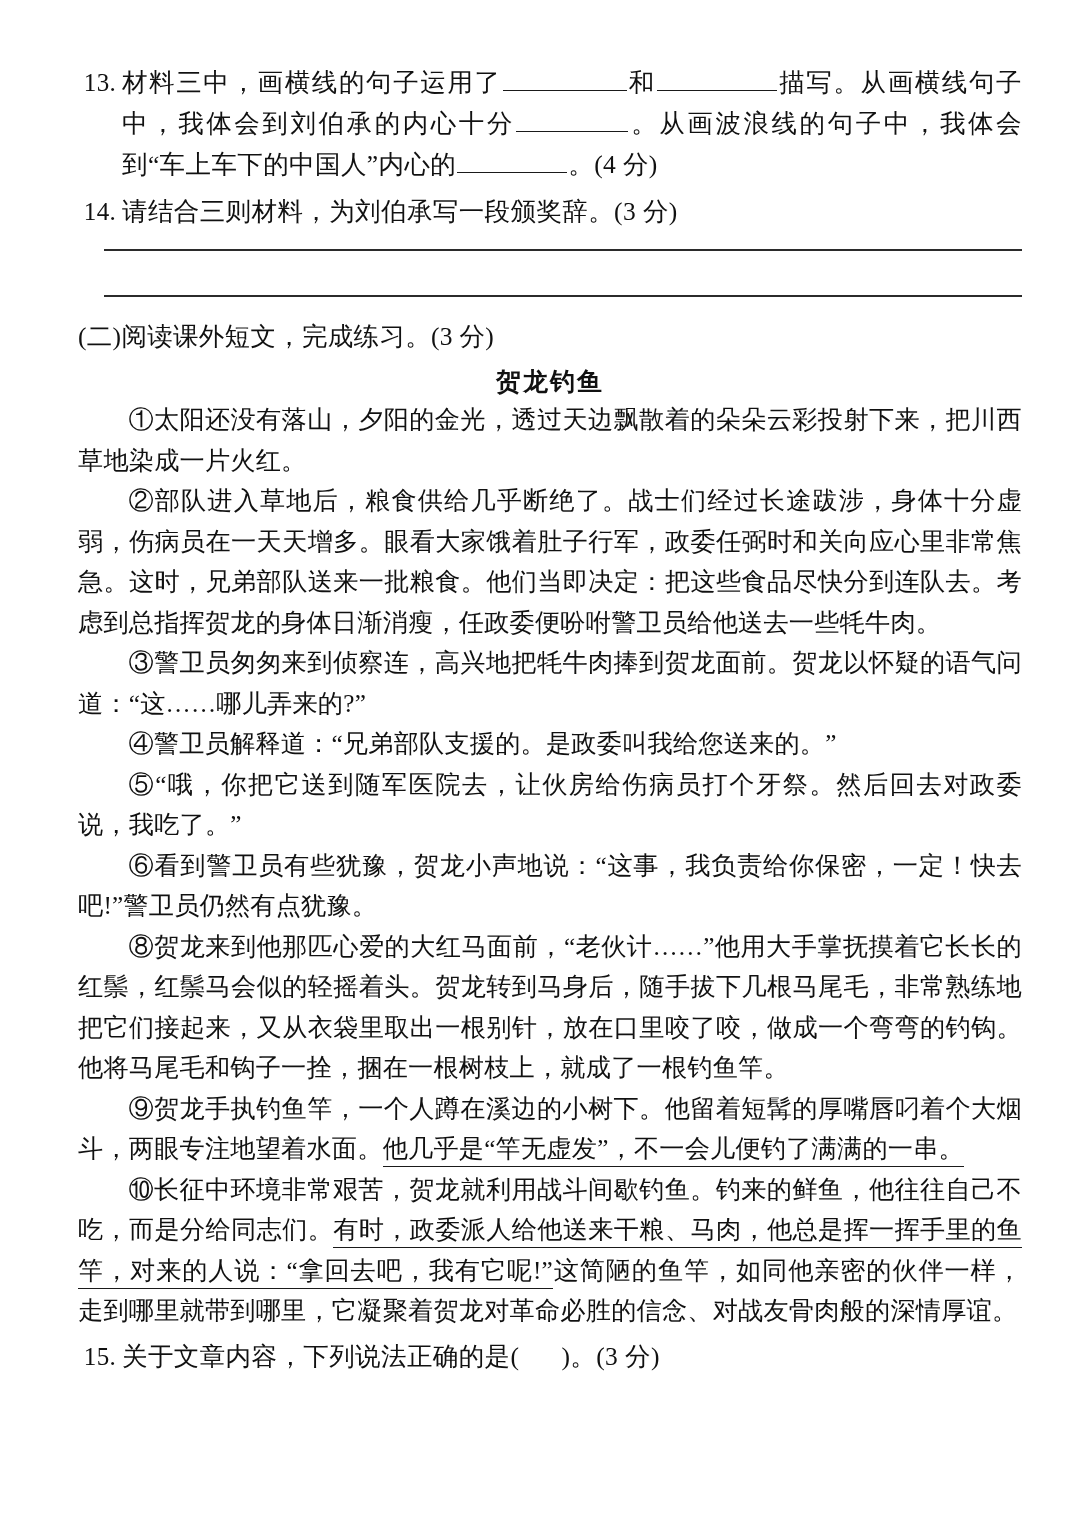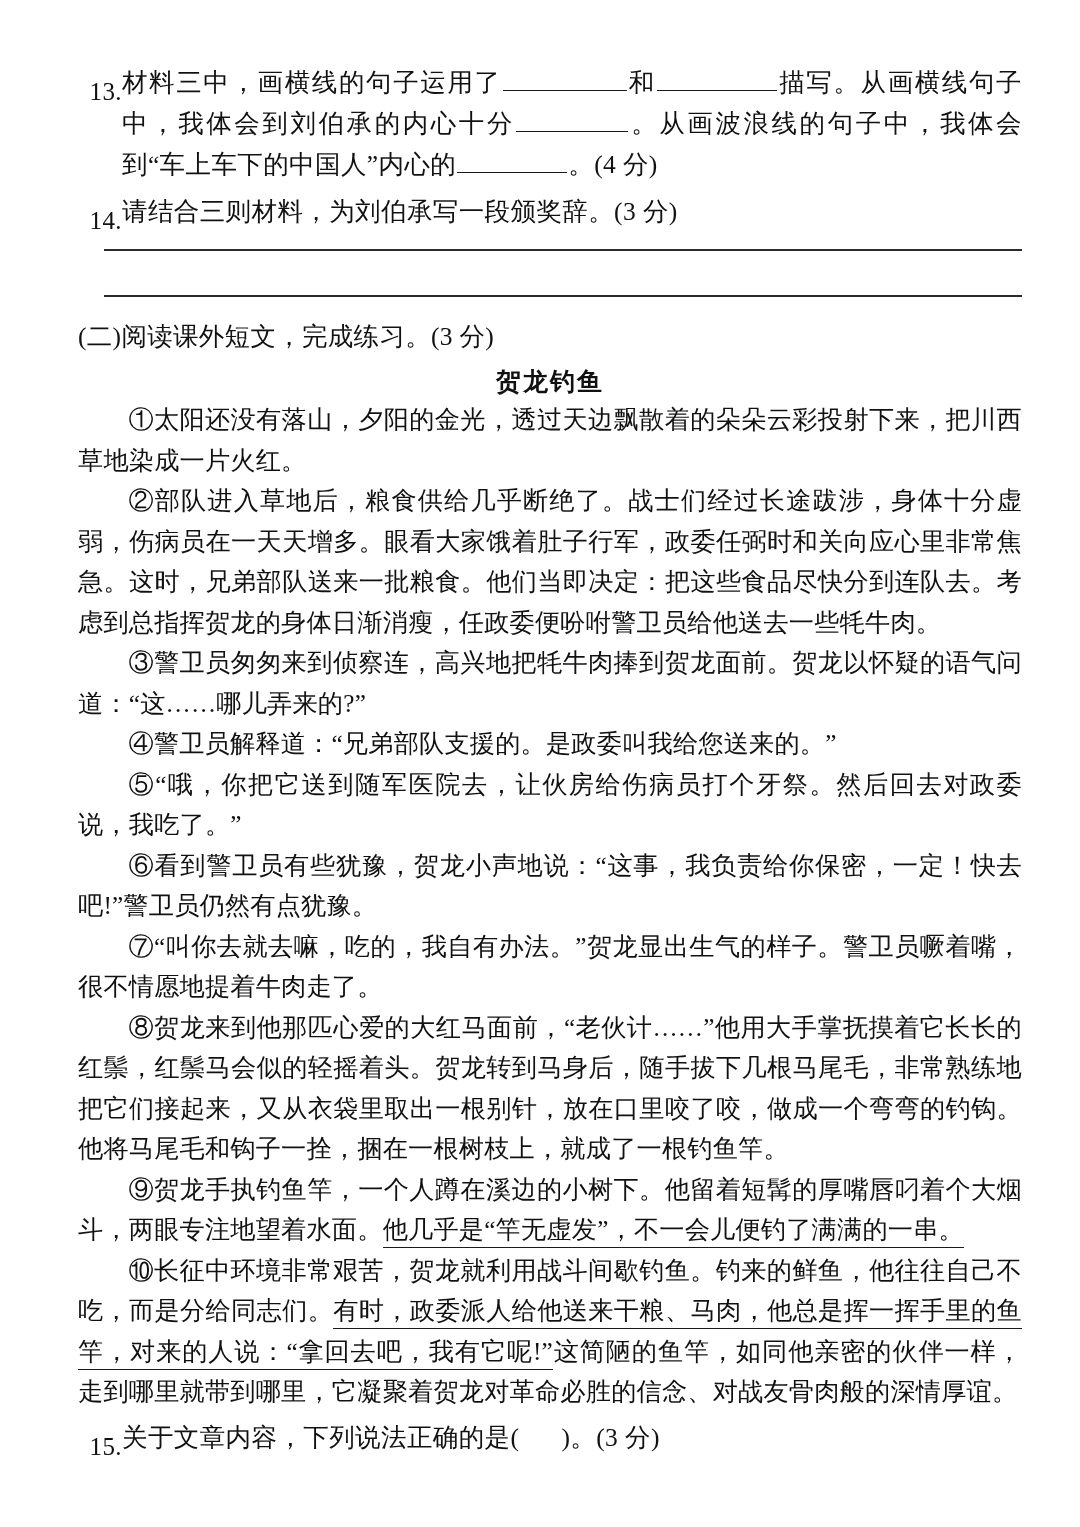--- a/index.html
+++ b/index.html
@@ -35,23 +35,23 @@
     position: relative;
     font-size: 25.5px;
     line-height: 41px;
     letter-spacing: 0.4px;
     text-align: justify;
     text-justify: inter-character;
   }
   .q .qnum {
     position: absolute;
     left: 0;
-    top: 9px;
+    top: 0;
     width: 44px;
-    text-align: right;
+    text-align: center;
     font-size: 25px;
   }
   .q .qbody {
     margin-left: 44px;
     display: block;
   }
   .q13 { margin-bottom: 6px; }
   .q14 { margin-bottom: 17px; }
 
   .blank {
@@ -147,21 +147,20 @@
 
     <div class="passage-title">贺龙钓鱼</div>
 
     <div class="passage">
       <p><span>①</span><span>太阳还没有落山，夕阳的金光，透过天边飘散着的朵朵云彩投射下来，把川西草地染成一片火红。</span></p>
       <p><span>②</span><span>部队进入草地后，粮食供给几乎断绝了。战士们经过长途跋涉，身体十分虚弱，伤病员在一天天增多。眼看大家饿着肚子行军，政委任弼时和关向应心里非常焦急。这时，兄弟部队送来一批粮食。他们当即决定：把这些食品尽快分到连队去。考虑到总指挥贺龙的身体日渐消瘦，任政委便吩咐警卫员给他送去一些牦牛肉。</span></p>
       <p><span>③</span><span>警卫员匆匆来到侦察连，高兴地把牦牛肉捧到贺龙面前。贺龙以怀疑的语气问道：“这……哪儿弄来的?”</span></p>
       <p><span>④</span><span>警卫员解释道：“兄弟部队支援的。是政委叫我给您送来的。”</span></p>
       <p><span>⑤</span><span>“哦，你把它送到随军医院去，让伙房给伤病员打个牙祭。然后回去对政委说，我吃了。”</span></p>
       <p><span>⑥</span><span>看到警卫员有些犹豫，贺龙小声地说：“这事，我负责给你保密，一定！快去吧!”警卫员仍然有点犹豫。</span></p>
-      <p><span>⑦</span><span>“叫你去就去嘛，吃的，我自有办法。”贺龙显出生气的样子。警卫员噘着嘴，很不情愿地提着牛肉走了。</span></p>
       <p><span>⑧</span><span>贺龙来到他那匹心爱的大红马面前，“老伙计……”他用大手掌抚摸着它长长的红鬃，红鬃马会似的轻摇着头。贺龙转到马身后，随手拔下几根马尾毛，非常熟练地把它们接起来，又从衣袋里取出一根别针，放在口里咬了咬，做成一个弯弯的钓钩。他将马尾毛和钩子一拴，捆在一根树枝上，就成了一根钓鱼竿。</span></p>
       <p><span>⑨</span><span>贺龙手执钓鱼竿，一个人蹲在溪边的小树下。他留着短髯的厚嘴唇叼着个大烟斗，两眼专注地望着水面。</span><span class="u">他几乎是“竿无虚发”，不一会儿便钓了满满的一串。</span><span></span></p>
       <p><span>⑩</span><span>长征中环境非常艰苦，贺龙就利用战斗间歇钓鱼。钓来的鲜鱼，他往往自己不吃，而是分给同志们。</span><span class="u">有时，政委派人给他送来干粮、马肉，他总是挥一挥手里的鱼竿，对来的人说：“拿回去吧，我有它呢!”</span><span>这简陋的鱼竿，如同他亲密的伙伴一样，走到哪里就带到哪里，它凝聚着贺龙对革命必胜的信念、对战友骨肉般的深情厚谊。</span></p>
     </div>
 
     <div class="q q15">
       <span class="qnum">15.</span>
       <span class="qbody"><span>关于文章内容，下列说法正确的是(</span><span class="paren-gap"></span><span>)。(3 分)</span></span>
     </div>
 

